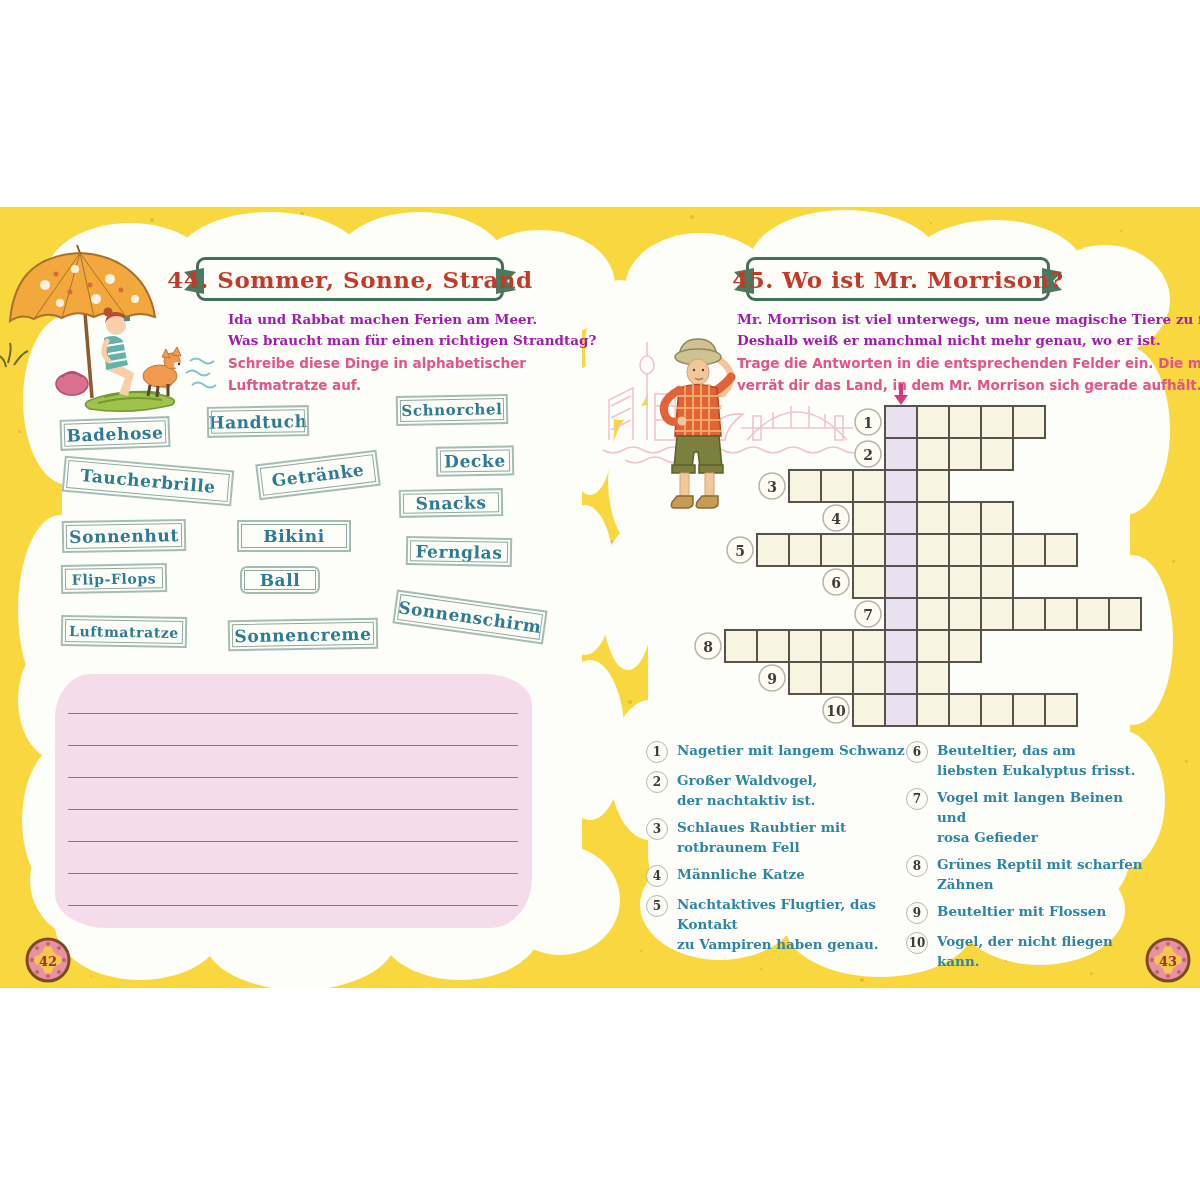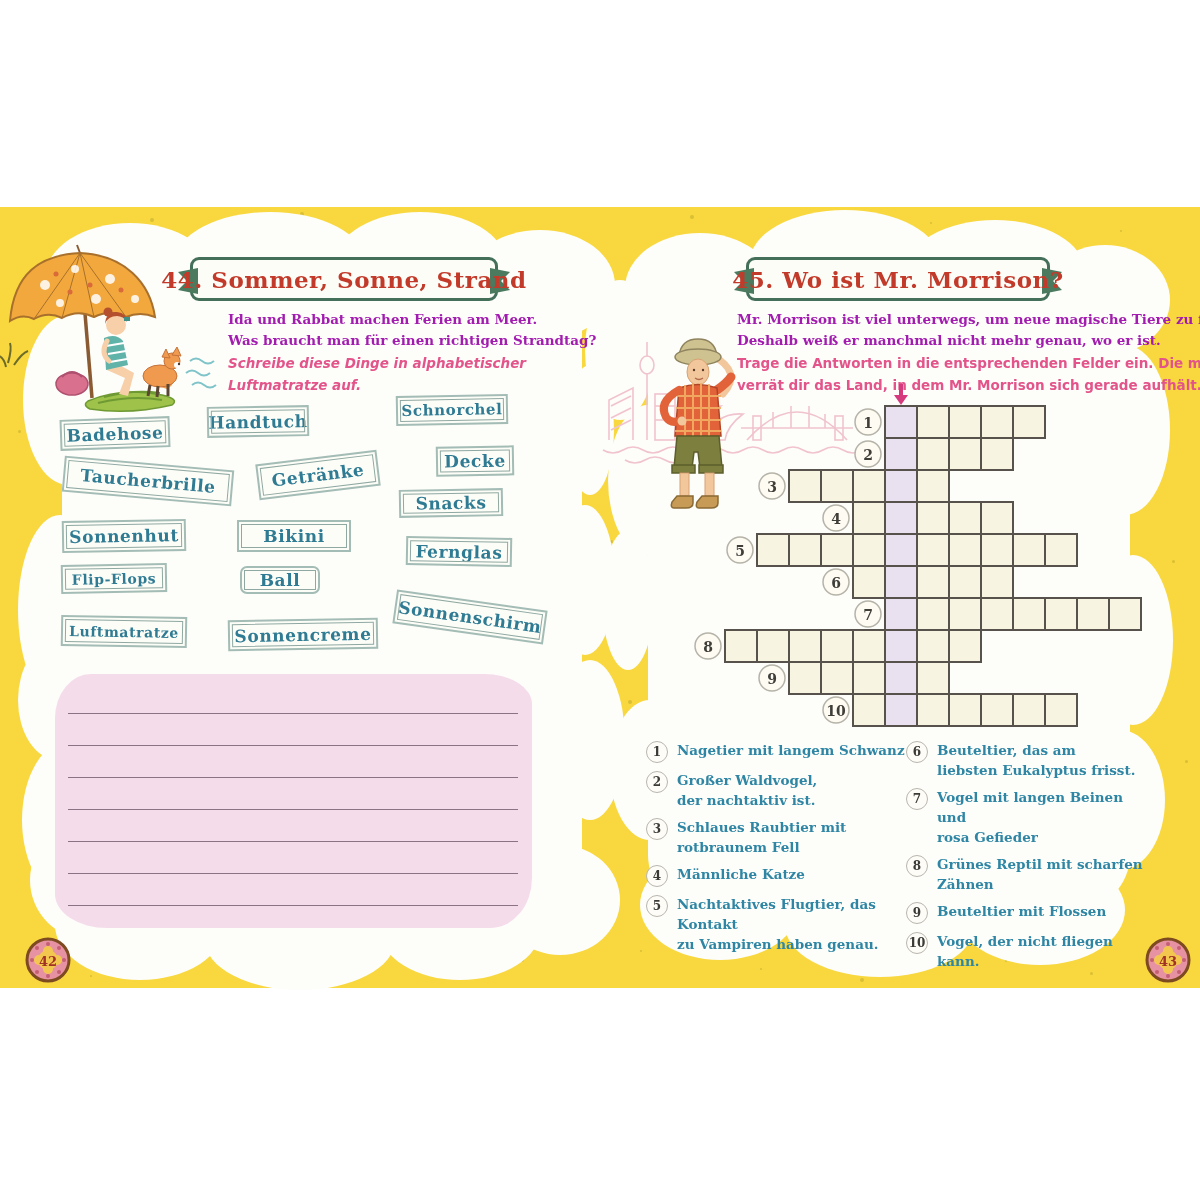--- a/index.html
+++ b/index.html
@@ -104,31 +104,31 @@
         <ellipse cx="650" cy="770" rx="40" ry="70"></ellipse>
       <ellipse cx="1125" cy="430" rx="45" ry="85"></ellipse>
         <ellipse cx="1133" cy="640" rx="40" ry="85"></ellipse>
       <ellipse cx="1120" cy="800" rx="45" ry="70"></ellipse>
       <ellipse cx="720" cy="905" rx="80" ry="55"></ellipse>
         <ellipse cx="880" cy="925" rx="95" ry="52"></ellipse>
       <ellipse cx="1040" cy="910" rx="85" ry="55"></ellipse>
     </g>
   </svg>
 
-  <div class="banner" style="left:190px;top:257px;width:302px;">
+  <div class="banner" style="left:196px;top:257px;width:302px;">
     <div class="ribbon l"></div>
     <div class="ribbon r"></div>
     <span class="banner-title">44. Sommer, Sonne, Strand</span>
   </div>
 
   <div class="intro" style="left:228px;top:309px;">
     <div>Ida und Rabbat machen Ferien am Meer.</div>
     <div>Was braucht man für einen richtigen Strandtag?</div>
   </div>
-  <div class="pinktext" style="left:228px;top:352px;font-style:italic;">
+  <div class="pinktext" style="left:228px;top:352px;">
     <div>Schreibe diese Dinge in alphabetischer</div>
     <div>Luftmatratze auf.</div>
   </div>
 
   <svg style="position:absolute;left:0;top:243px;z-index:7;" width="240" height="175" viewBox="0 0 240 175">
     <line x1="80" y1="10" x2="92" y2="155" stroke="#8a5a33" stroke-width="3.5"></line>
     <line x1="80" y1="10" x2="77" y2="2" stroke="#8a5a33" stroke-width="2"></line>
     <path d="M 10 78 C 14 30 40 12 80 10 C 125 12 150 40 155 74 Q 140 68 126 74 Q 110 66 94 74 Q 78 66 62 75 Q 48 68 34 76 Q 22 70 10 78 Z" fill="#f2a83c" stroke="#a8702c" stroke-width="2"></path>
     <g stroke="#a8702c" stroke-width="1">
       <line x1="80" y1="10" x2="34" y2="76"></line>

